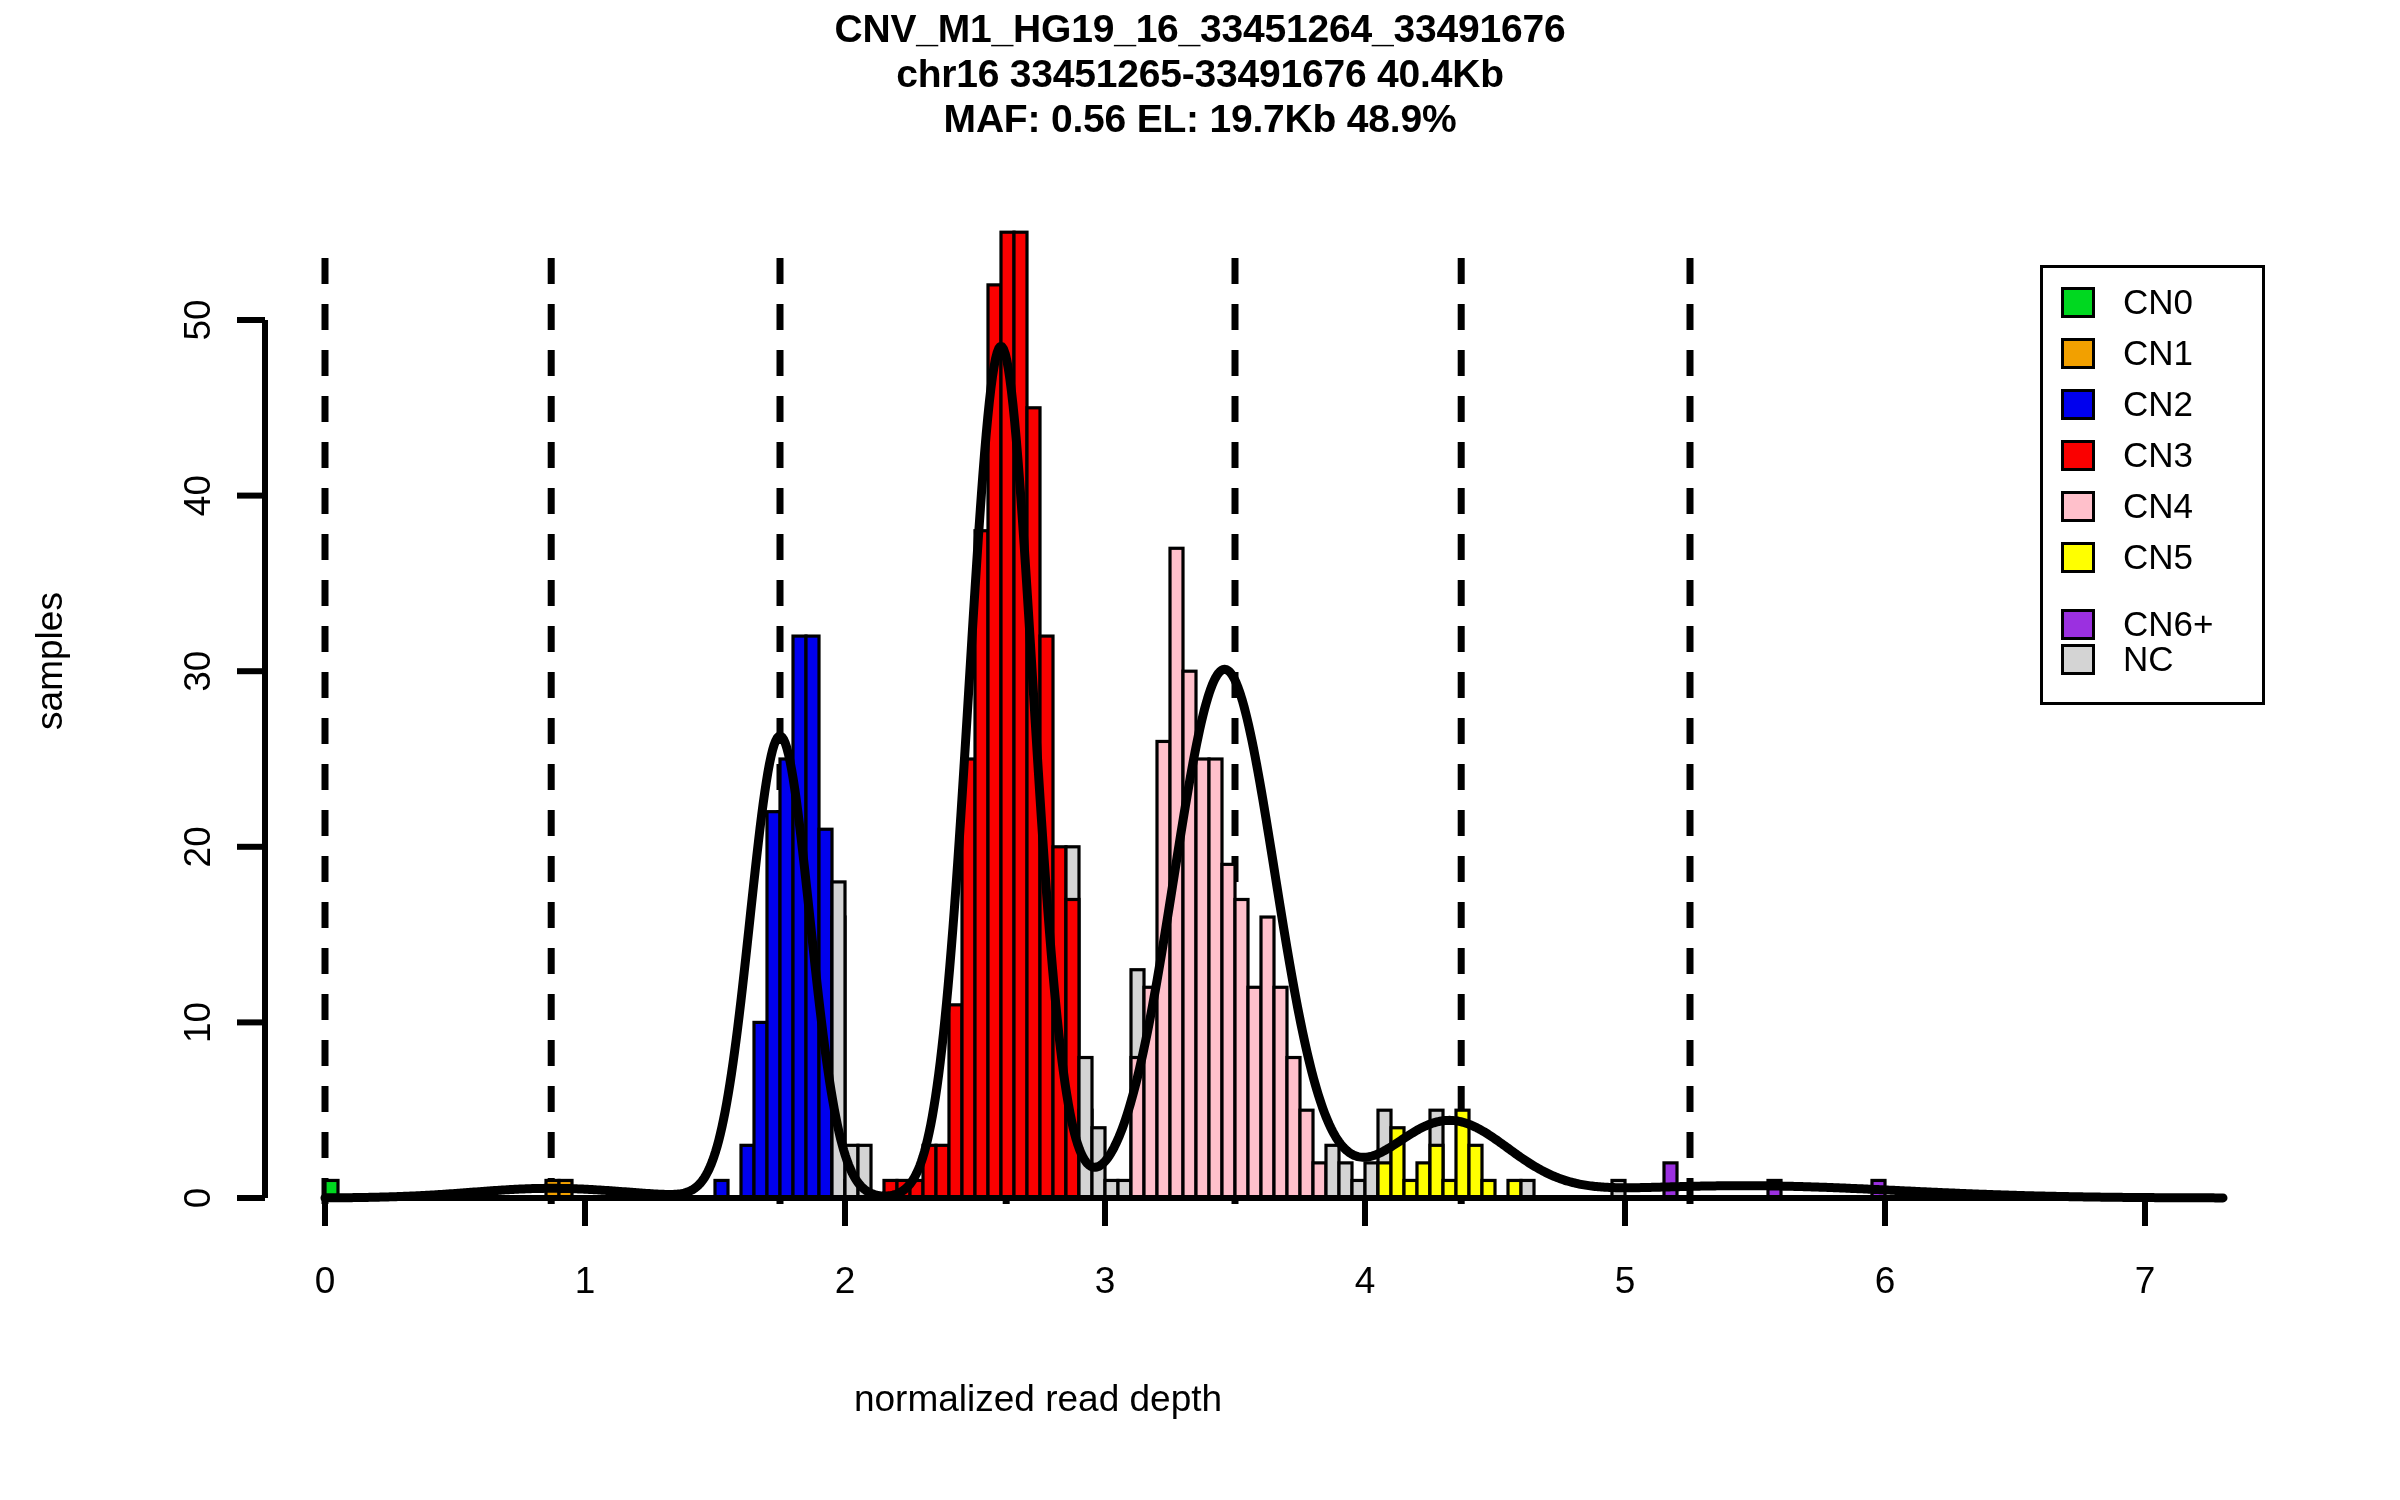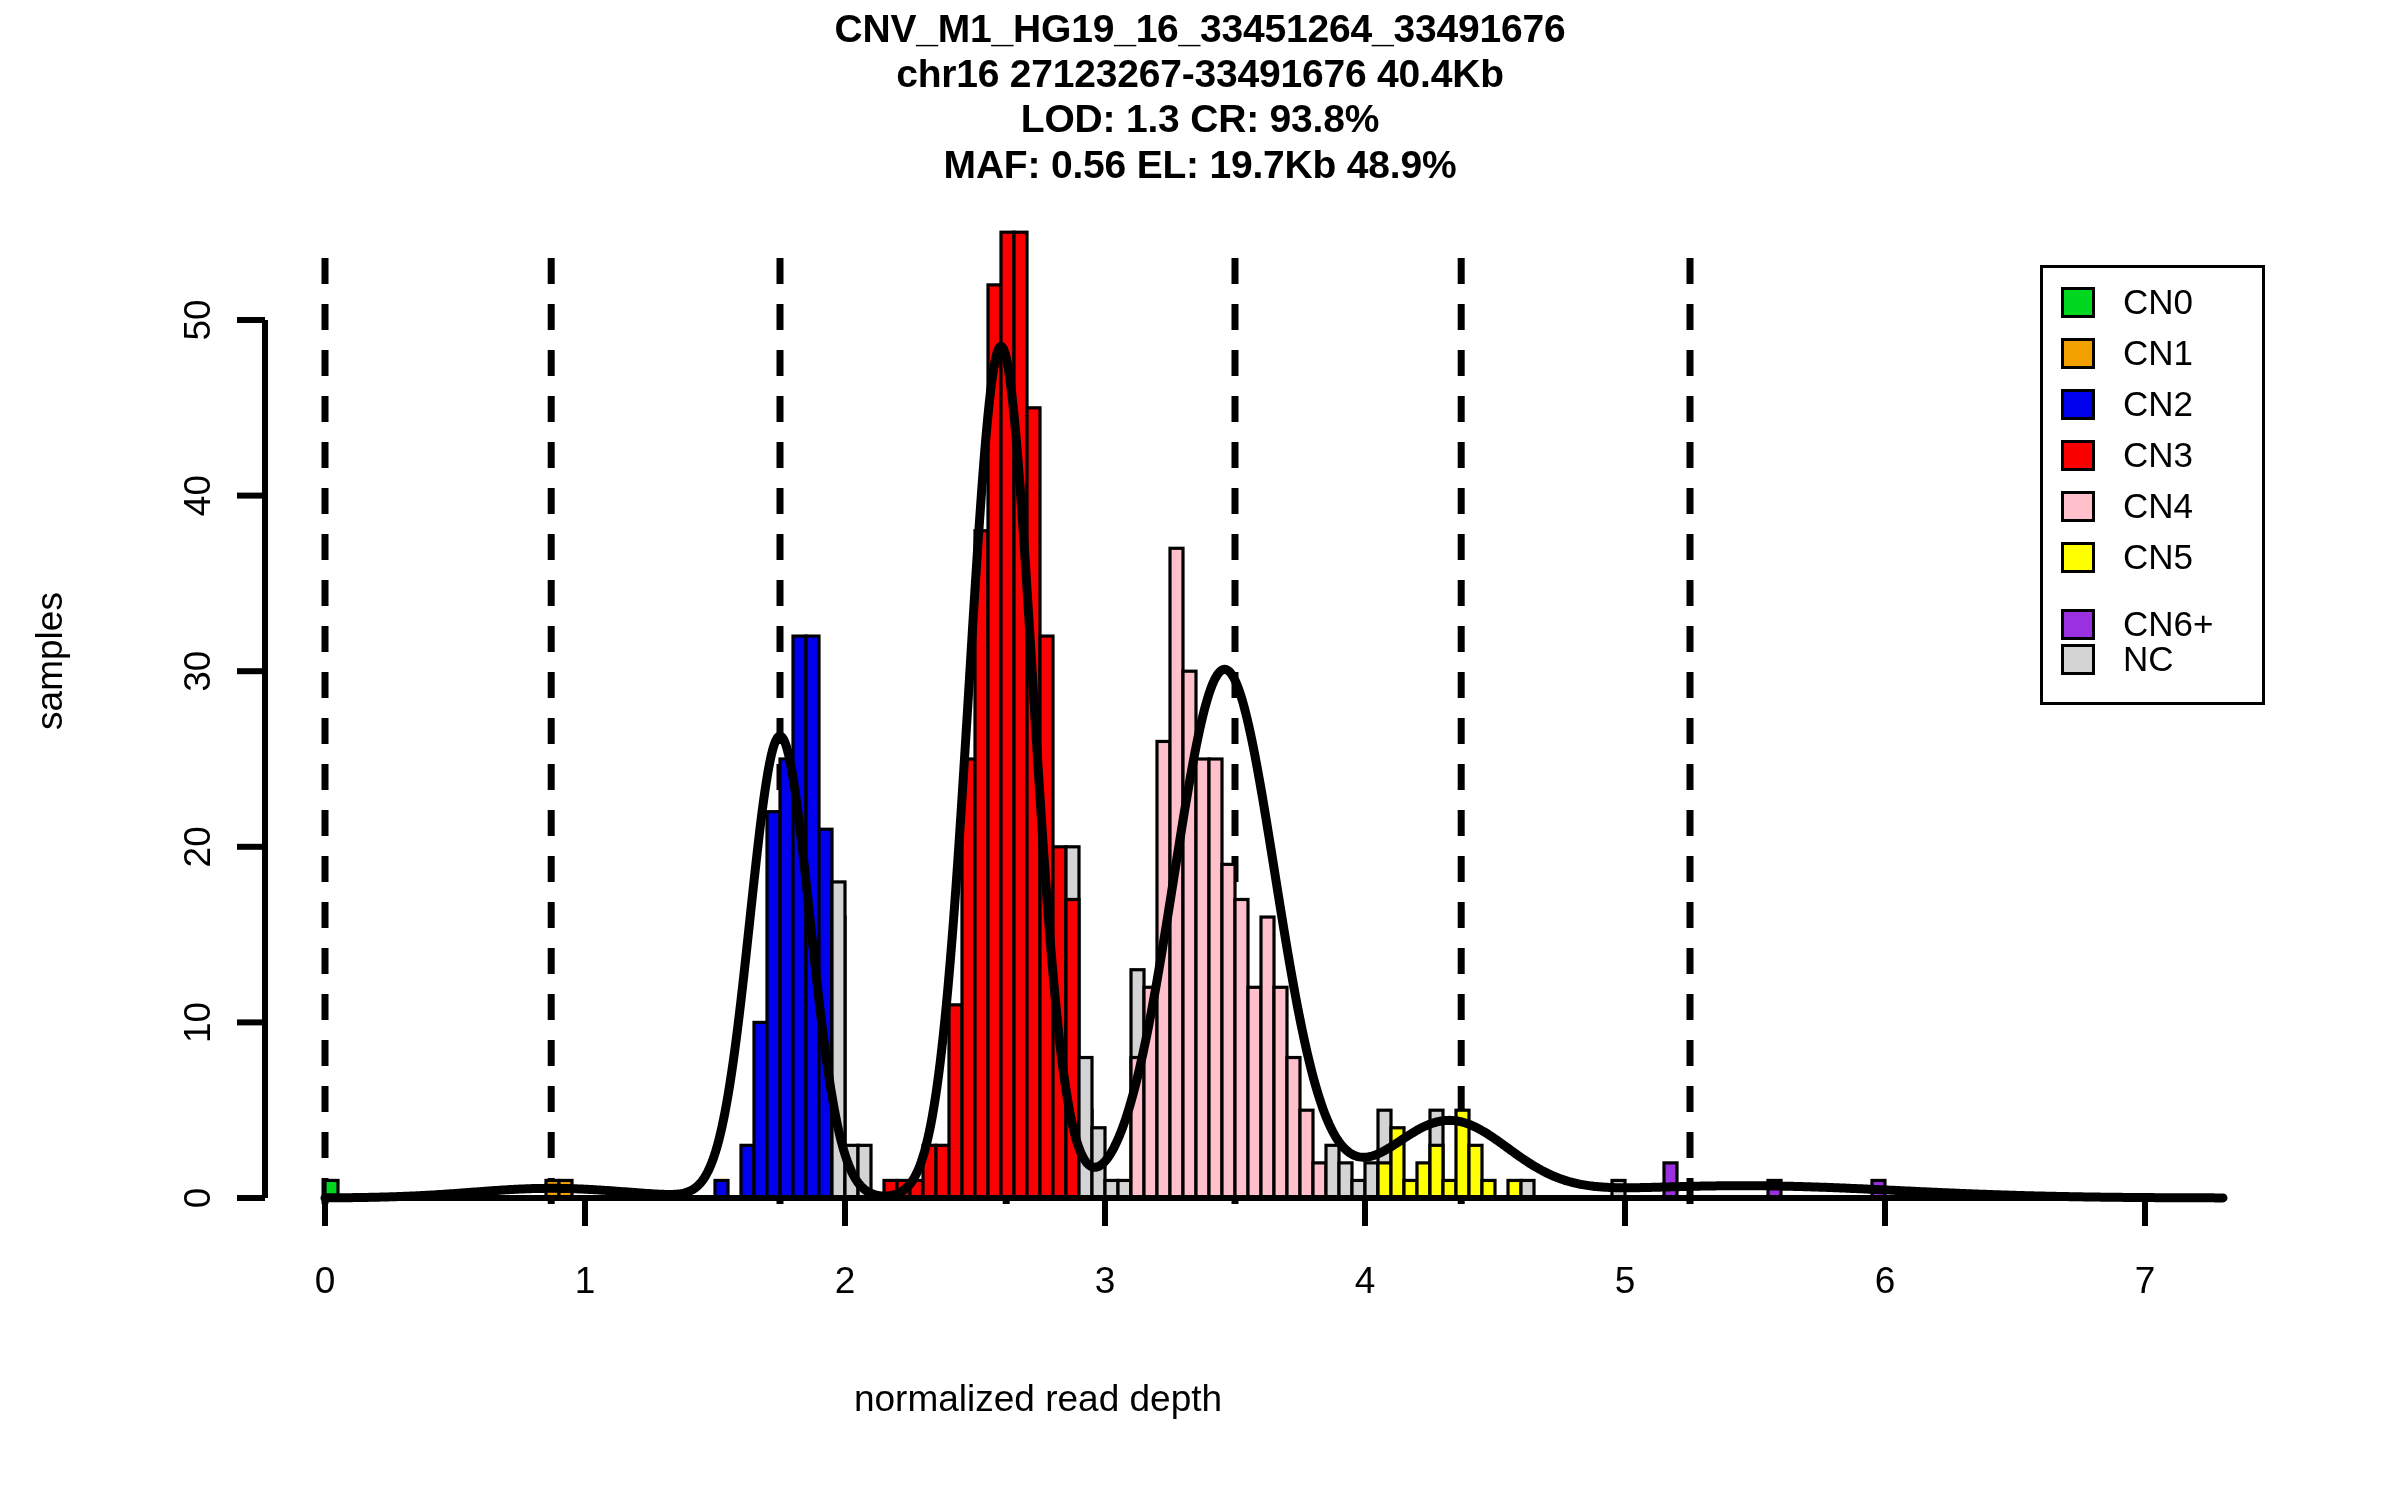--- a/index.html
+++ b/index.html
@@ -93,22 +93,21 @@
     white-space: nowrap;
   }
 </style>
 </head>
 <body>
 
 <div id="root">
 
   <div class="title-block">
     <div class="title-line">CNV_M1_HG19_16_33451264_33491676</div>
-    <div class="title-line">chr16 27123267-33491676 40.4Kb</div>
-    <div class="title-line">LOD: 1.3 CR: 93.8%</div>
+    <div class="title-line">chr16 33451265-33491676 40.4Kb</div>
     <div class="title-line">MAF: 0.56 EL: 19.7Kb 48.9%</div>
   </div>
 
   <svg id="plot-svg" width="2400" height="1500">
     <g id="vlines-group">
         <line x1="325" x2="325" y1="258" y2="1210" stroke="#000" stroke-width="7" stroke-dasharray="26 20"></line>
         <line x1="551.2" x2="551.2" y1="258" y2="1210" stroke="#000" stroke-width="7" stroke-dasharray="26 20"></line>
         <line x1="780" x2="780" y1="258" y2="1210" stroke="#000" stroke-width="7" stroke-dasharray="26 20"></line>
         <line x1="1006.2" x2="1006.2" y1="258" y2="1210" stroke="#000" stroke-width="7" stroke-dasharray="26 20"></line>
         <line x1="1235" x2="1235" y1="258" y2="1210" stroke="#000" stroke-width="7" stroke-dasharray="26 20"></line>

